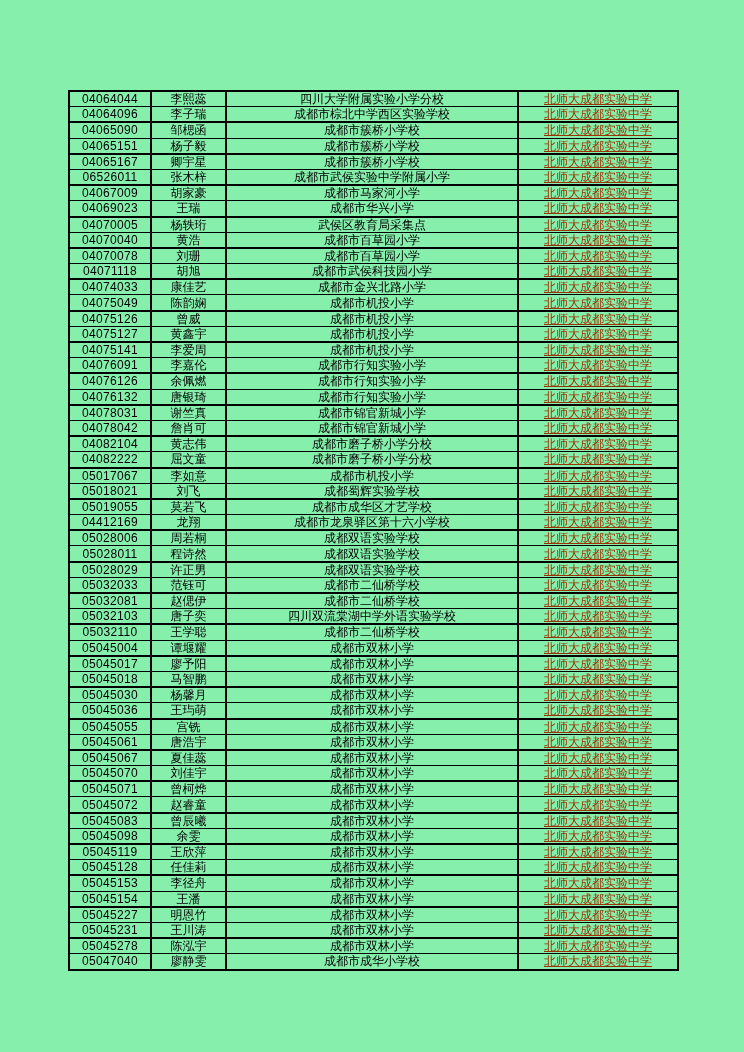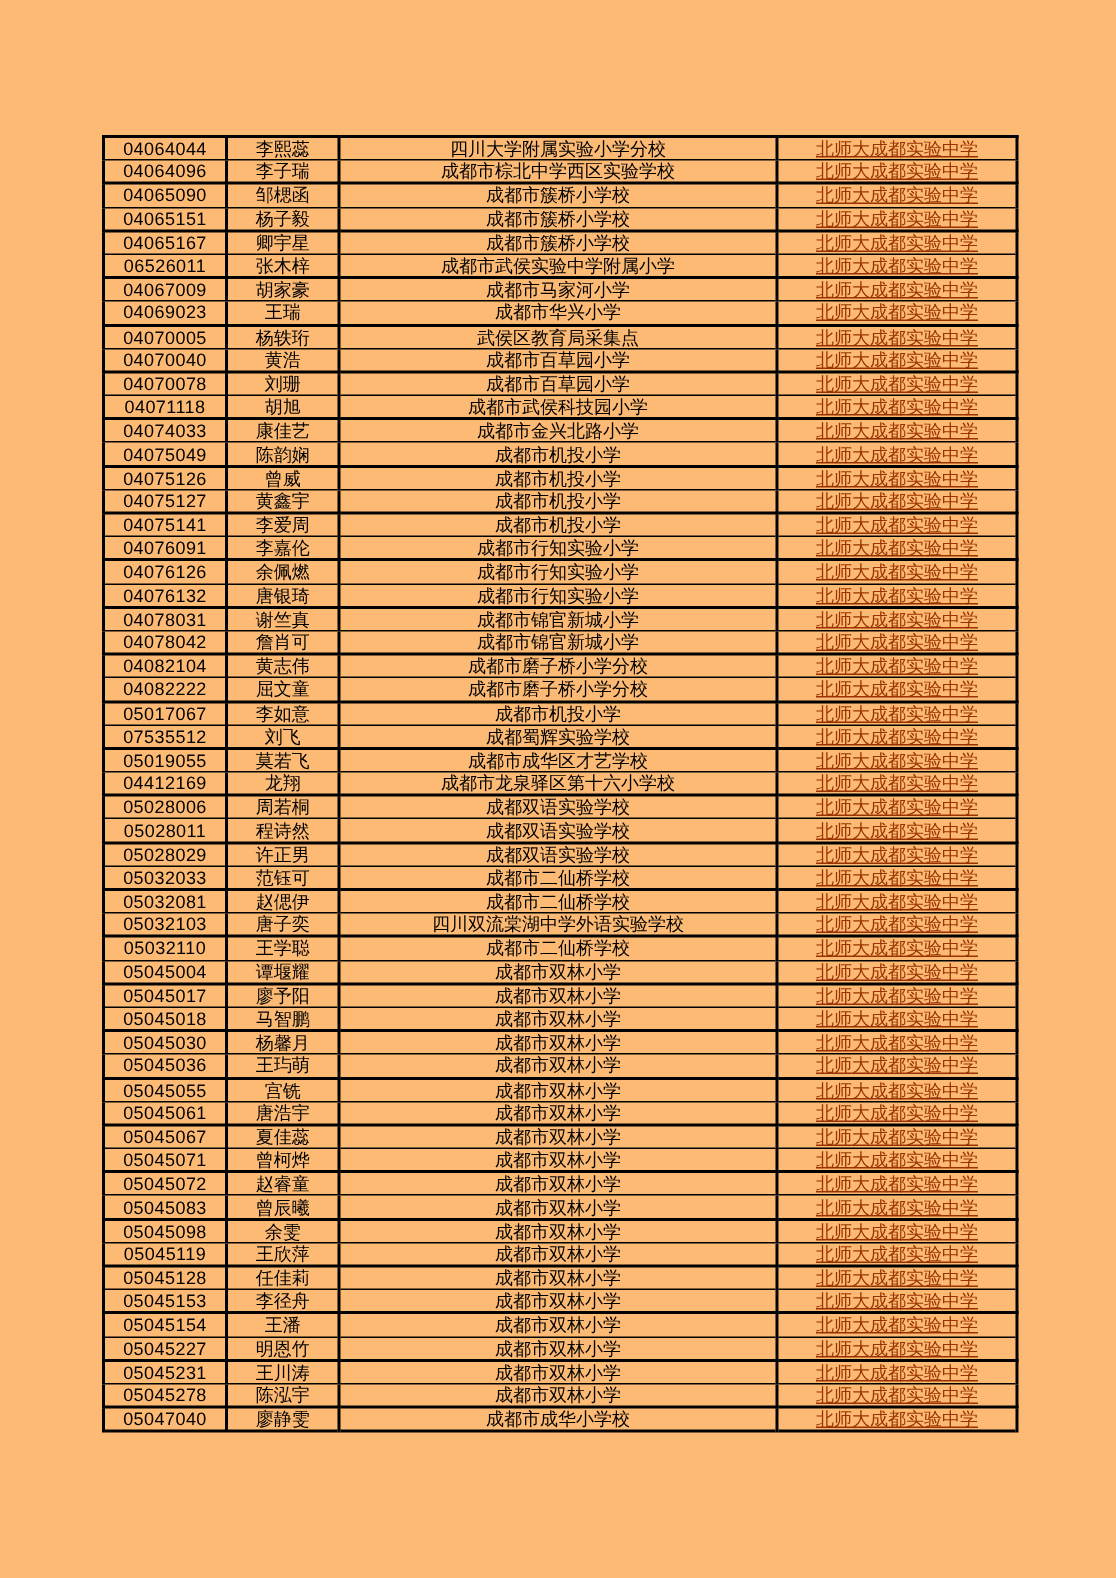--- a/index.html
+++ b/index.html
@@ -5,21 +5,21 @@
   html, body {
     margin: 0;
     padding: 0;
     background: #ffffff;
     font-family: "Liberation Sans", "DejaVu Sans", sans-serif;
   }
   .page {
     position: relative;
     width: 744px;
     height: 1052px;
-    background: #fdba74;
+    background: #86efac;
     overflow: hidden;
   }
   table.roster {
     position: absolute;
     left: 68px;
     top: 90px;
     border-collapse: collapse;
     table-layout: fixed;
     width: 609px;
     border: 2px solid #000000;
@@ -205,21 +205,21 @@
           <td class="school">成都市磨子桥小学分校</td>
           <td class="assigned" style="color: rgb(153, 51, 0);">北师大成都实验中学</td>
         </tr>
         <tr>
           <td class="id">05017067</td>
           <td class="name">李如意</td>
           <td class="school">成都市机投小学</td>
           <td class="assigned" style="color: rgb(153, 51, 0);">北师大成都实验中学</td>
         </tr>
         <tr>
-          <td class="id">07535512</td>
+          <td class="id">05018021</td>
           <td class="name">刘飞</td>
           <td class="school">成都蜀辉实验学校</td>
           <td class="assigned" style="color: rgb(153, 51, 0);">北师大成都实验中学</td>
         </tr>
         <tr>
           <td class="id">05019055</td>
           <td class="name">莫若飞</td>
           <td class="school">成都市成华区才艺学校</td>
           <td class="assigned" style="color: rgb(153, 51, 0);">北师大成都实验中学</td>
         </tr>
@@ -309,20 +309,26 @@
         </tr>
         <tr>
           <td class="id">05045061</td>
           <td class="name">唐浩宇</td>
           <td class="school">成都市双林小学</td>
           <td class="assigned" style="color: rgb(153, 51, 0);">北师大成都实验中学</td>
         </tr>
         <tr>
           <td class="id">05045067</td>
           <td class="name">夏佳蕊</td>
+          <td class="school">成都市双林小学</td>
+          <td class="assigned" style="color: rgb(153, 51, 0);">北师大成都实验中学</td>
+        </tr>
+        <tr>
+          <td class="id">05045070</td>
+          <td class="name">刘佳宇</td>
           <td class="school">成都市双林小学</td>
           <td class="assigned" style="color: rgb(153, 51, 0);">北师大成都实验中学</td>
         </tr>
         <tr>
           <td class="id">05045071</td>
           <td class="name">曾柯烨</td>
           <td class="school">成都市双林小学</td>
           <td class="assigned" style="color: rgb(153, 51, 0);">北师大成都实验中学</td>
         </tr>
         <tr>

